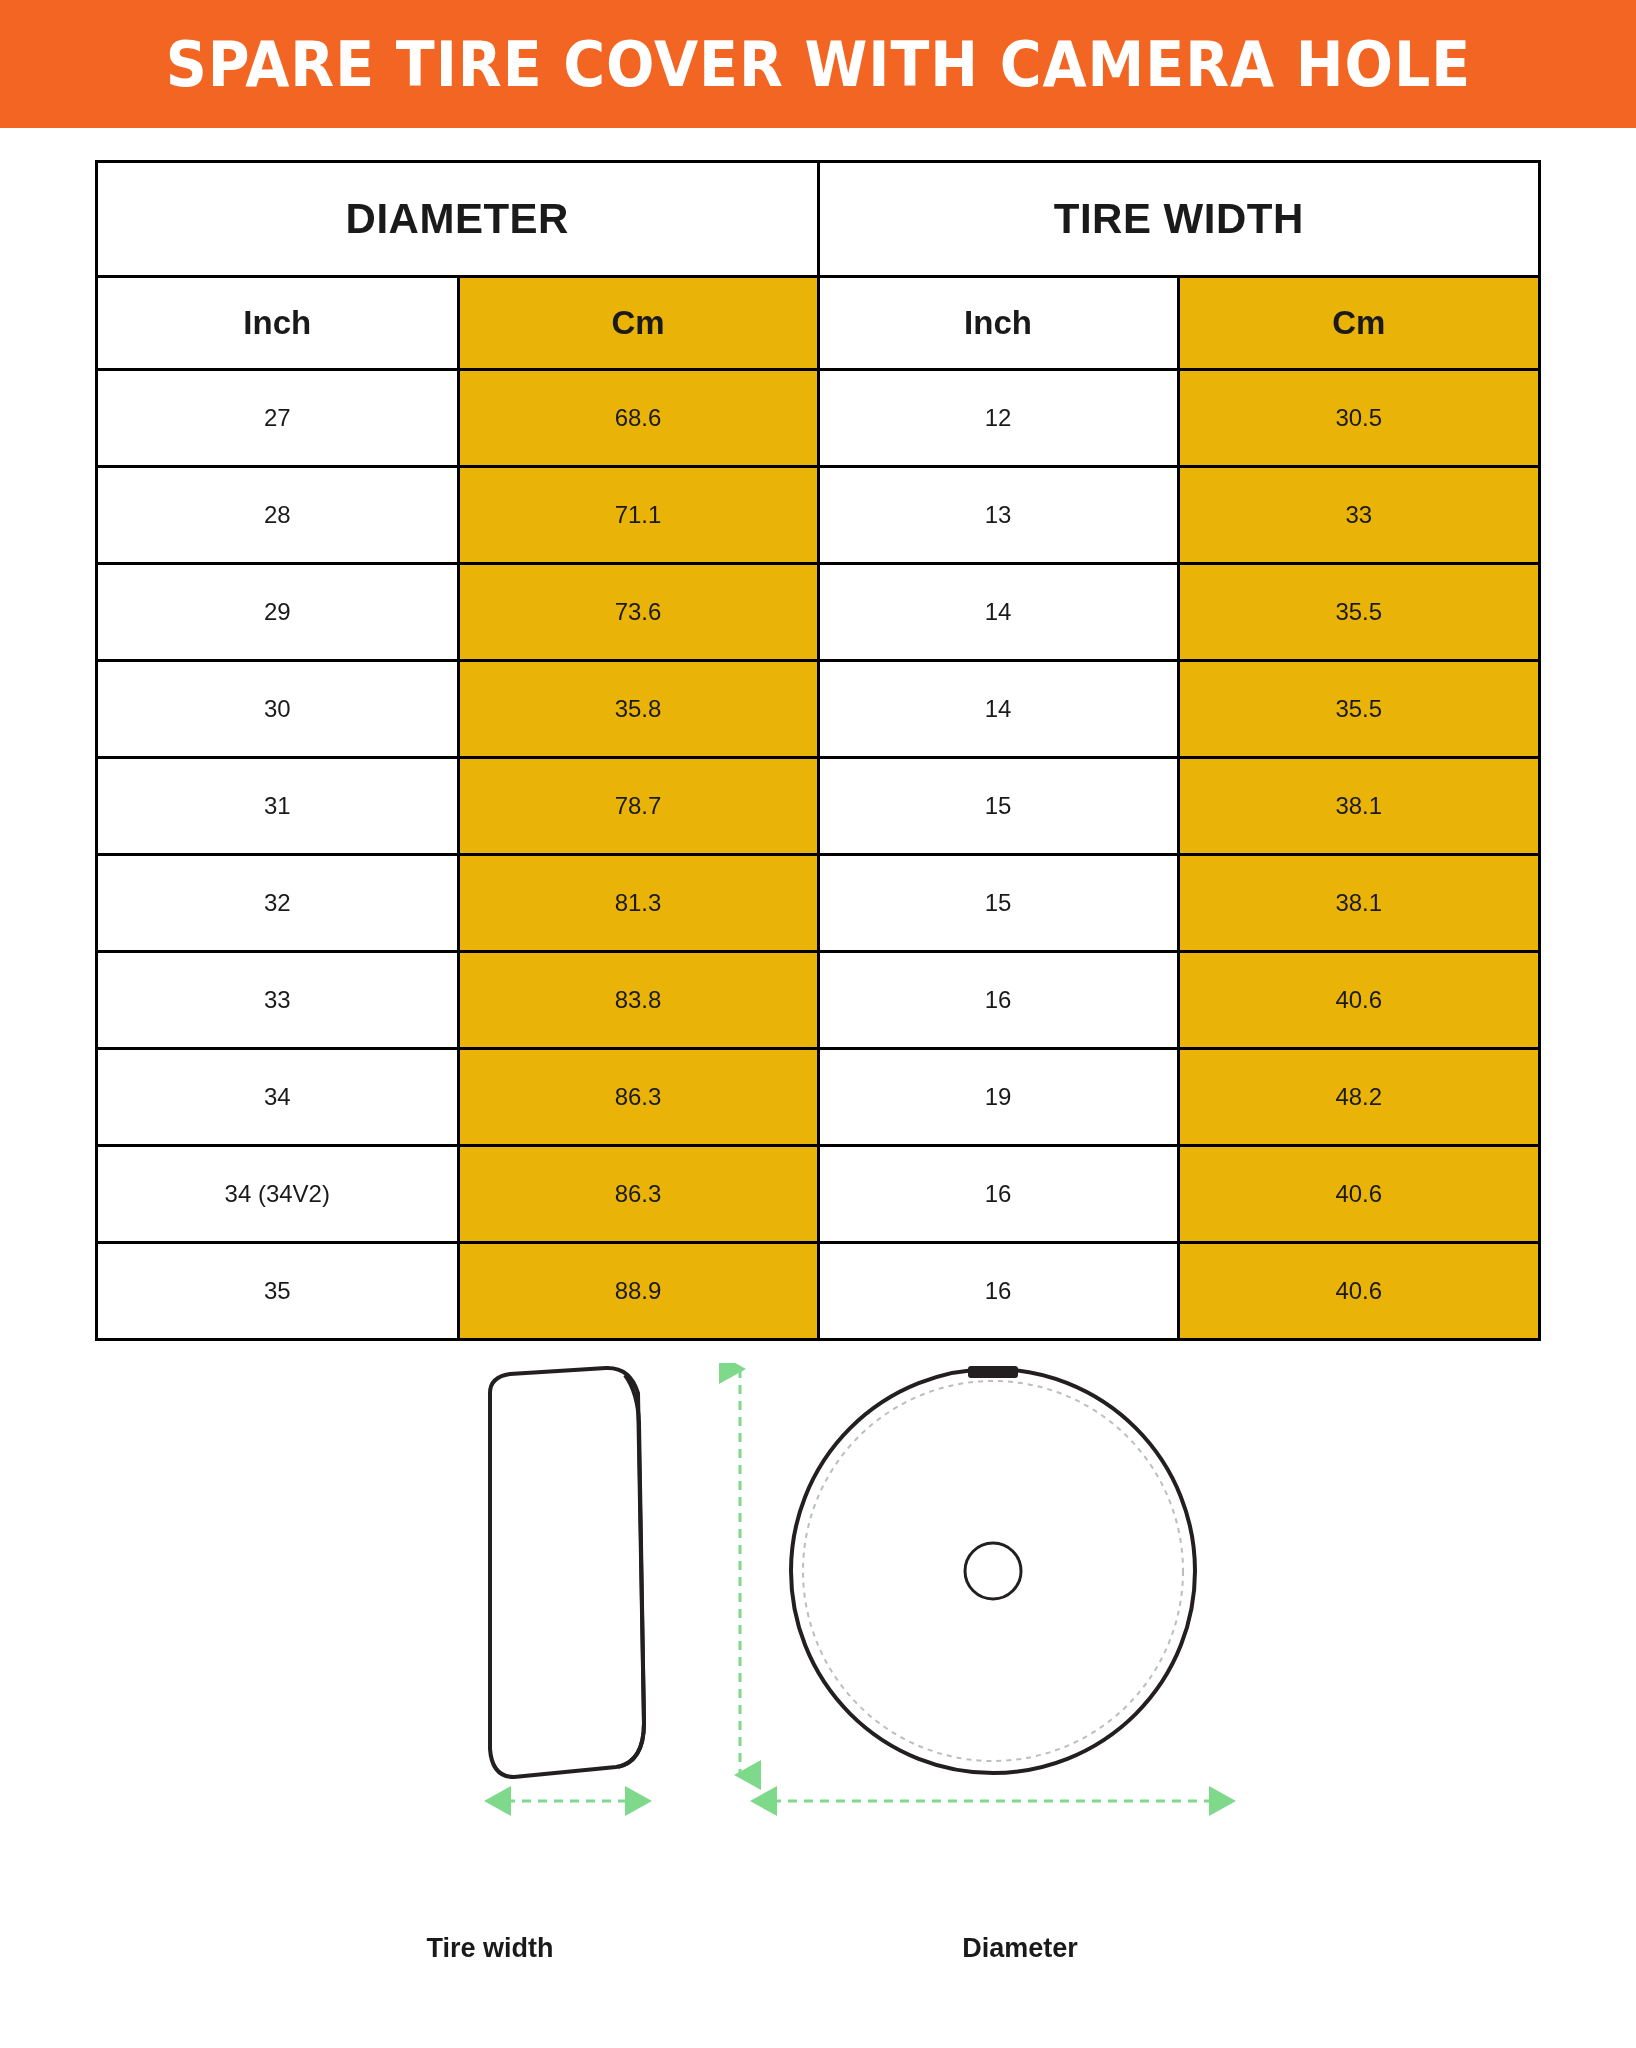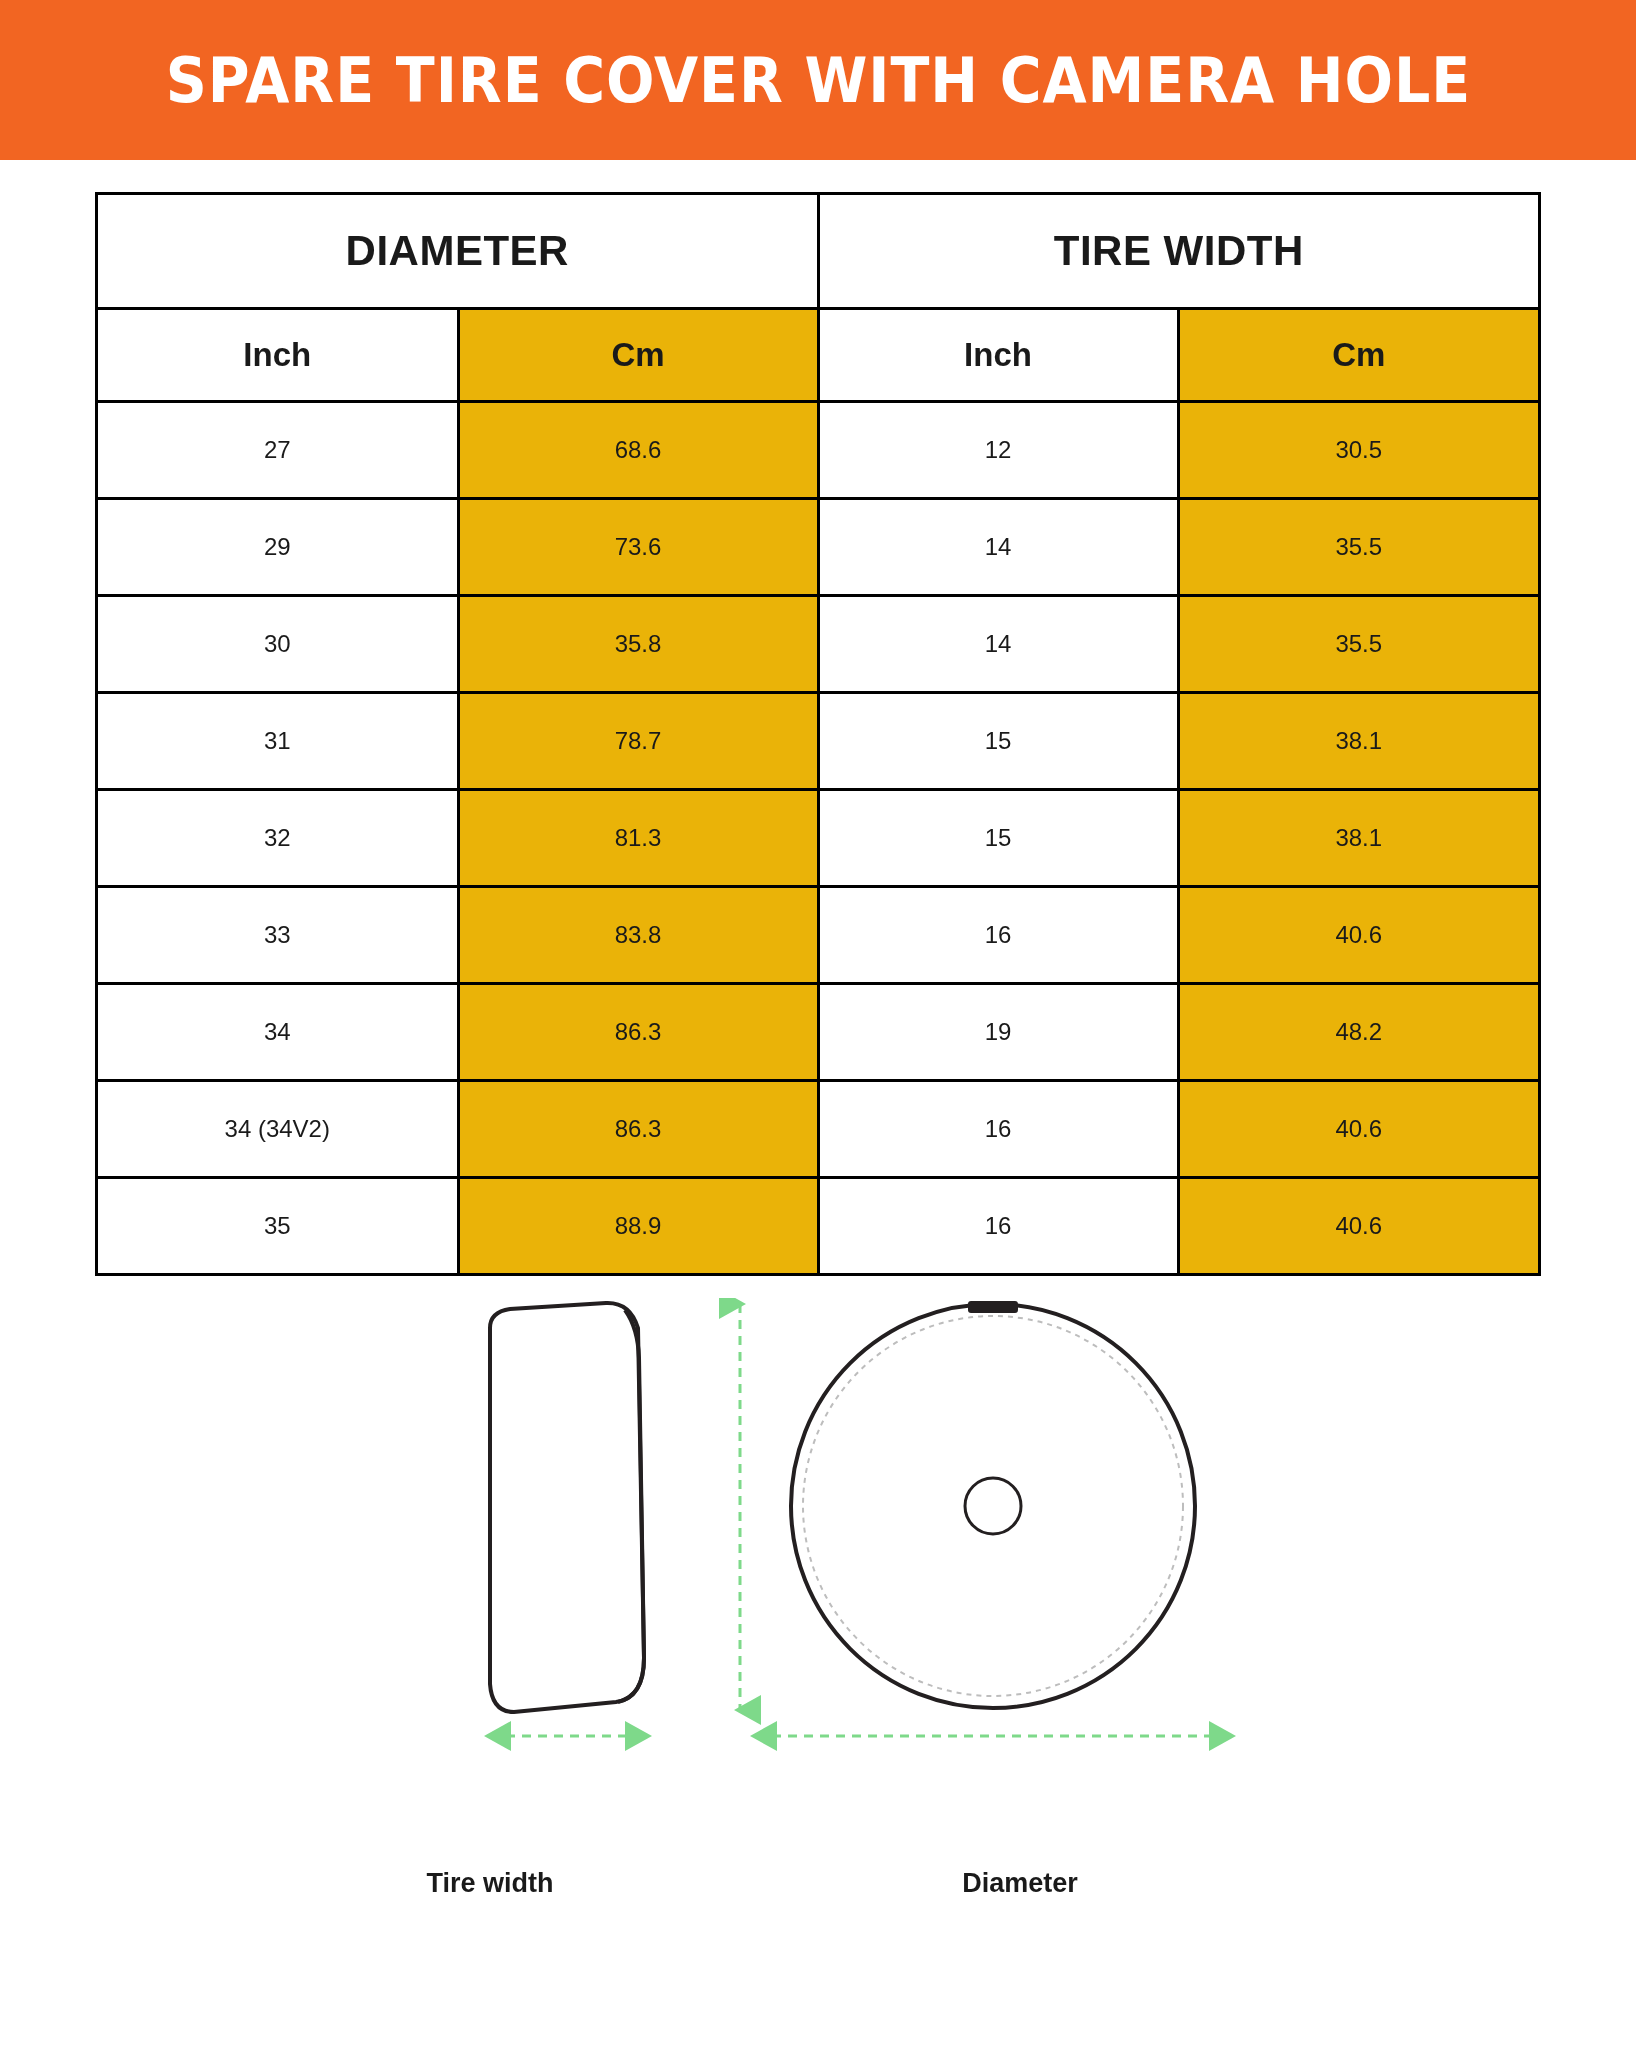--- a/index.html
+++ b/index.html
@@ -12,21 +12,21 @@
     height: 2048px;
     font-family: "Liberation Sans", sans-serif;
     color: #000;
     position: relative;
     overflow: hidden;
   }
 
   
   .banner {
     background: #f26522;
-    height: 160px;
+    height: 128px;
     display: flex;
     align-items: center;
     justify-content: center;
   }
   .banner-title {
     color: #ffffff;
     font-family: "DejaVu Sans", sans-serif;
     font-weight: bold;
     font-size: 62px;
     letter-spacing: 1px;
@@ -115,20 +115,26 @@
         <th class="sub shaded">Cm</th>
       </tr>
 
       <tr>
         <td>27</td>
         <td class="shaded">68.6</td>
         <td>12</td>
         <td class="shaded">30.5</td>
       </tr>
       <tr>
+        <td>28</td>
+        <td class="shaded">71.1</td>
+        <td>13</td>
+        <td class="shaded">33</td>
+      </tr>
+      <tr>
         <td>29</td>
         <td class="shaded">73.6</td>
         <td>14</td>
         <td class="shaded">35.5</td>
       </tr>
       <tr>
         <td>30</td>
         <td class="shaded">35.8</td>
         <td>14</td>
         <td class="shaded">35.5</td>

